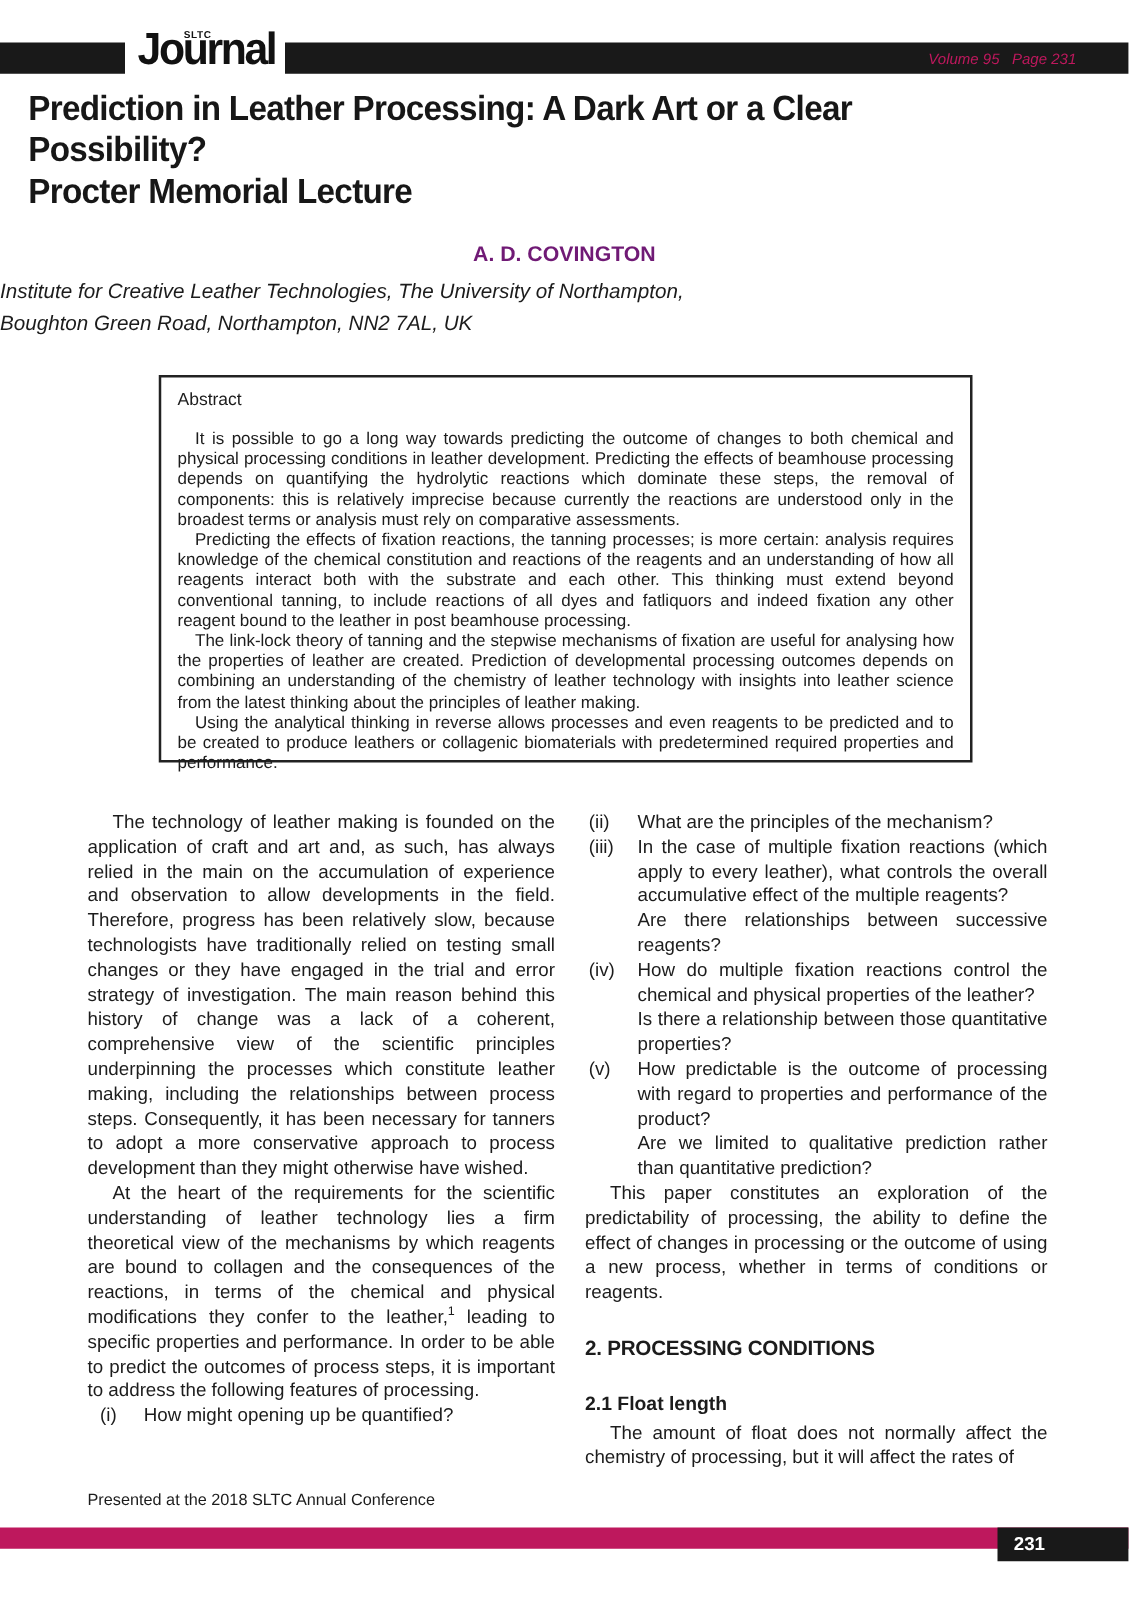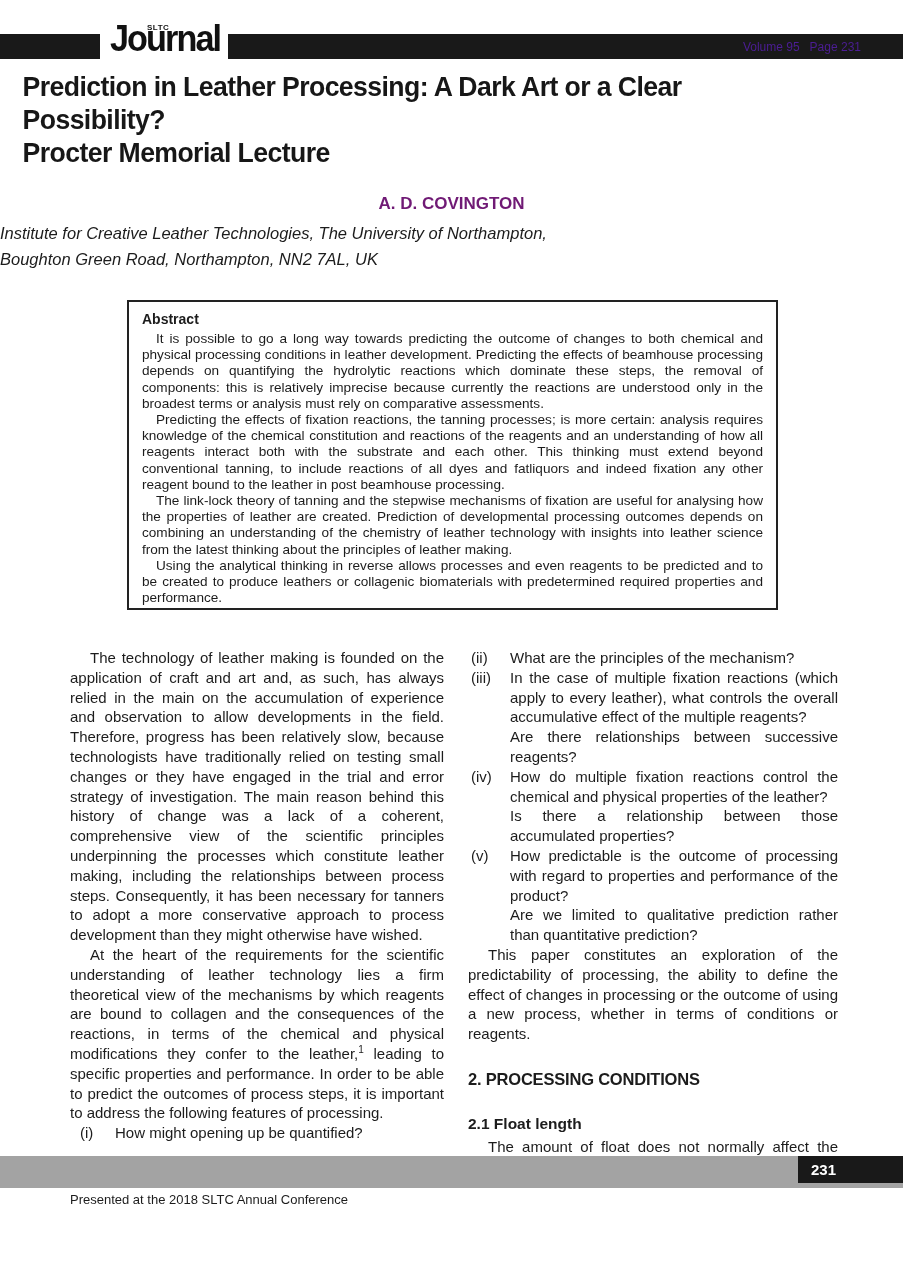--- a/index.html
+++ b/index.html
@@ -41,21 +41,22 @@
     left: 31px; top: 1px;
     font-size: 8px;
     font-weight: bold;
     letter-spacing: 0.5px;
     color: #111;
     margin-left: 16px;
   }
   .issue-info {
     position: absolute;
     right: 42px; top: 40px;
-    color: #4c1d95;
+    color: #be185d;
+    font-style: italic;
     font-size: 12px;
     white-space: pre;
   }
 
   
   .title-block {
     position: absolute;
     left: 0; top: 70px;
     width: 100%;
   }
@@ -92,22 +93,22 @@
   .abstract-box {
     position: absolute;
     left: 127px; top: 300px;
     width: 651px; height: 310px;
     border: 2px solid #222;
     box-sizing: border-box;
     padding: 9px 13px 0 13px;
   }
   .abstract-heading {
     font-size: 14px;
-    font-weight: bold;
-    margin: 0 0 4px 0;
+    font-weight: normal;
+    margin: 0 0 16px 0;
   }
   .abstract-box p {
     margin: 0;
     font-size: 13.6px;
     line-height: 16.2px;
     text-align: justify;
     text-indent: 14px;
   }
 
   
@@ -160,23 +161,23 @@
   .closing-para { margin: 0; text-indent: 20px; }
 
   
   .presented-note {
     position: absolute;
     left: 70px; top: 1192px;
     font-size: 13px;
   }
   .bottom-bar {
     position: absolute;
-    left: 0; top: 1156px;
-    width: 100%; height: 32px;
-    background: #a3a3a3;
+    left: 0; top: 1222px;
+    width: 100%; height: 17px;
+    background: #be185d;
   }
   .page-num-box {
     position: absolute;
     left: 798px; top: 0;
     width: 105px; height: 27px;
     background: #191919;
   }
   .page-num {
     color: #ffffff;
     font-weight: bold;
@@ -233,21 +234,21 @@
       <div class="q-text">What are the principles of the mechanism?</div>
     </div>
     <div class="q-item">
       <span class="marker">(iii)</span>
       <div class="q-text">In the case of multiple fixation reactions (which apply to every leather), what controls the overall accumulative effect of the multiple reagents?</div>
       <div class="q-text">Are there relationships between successive reagents?</div>
     </div>
     <div class="q-item">
       <span class="marker">(iv)</span>
       <div class="q-text">How do multiple fixation reactions control the chemical and physical properties of the leather?</div>
-      <div class="q-text">Is there a relationship between those accumulated properties?</div>
+      <div class="q-text">Is there a relationship between those quantitative properties?</div>
     </div>
     <div class="q-item">
       <span class="marker">(v)</span>
       <div class="q-text">How predictable is the outcome of processing with regard to properties and performance of the product?</div>
       <div class="q-text">Are we limited to qualitative prediction rather than quantitative prediction?</div>
     </div>
     <p class="closing-para">This paper constitutes an exploration of the predictability of processing, the ability to define the effect of changes in processing or the outcome of using a new process, whether in terms of conditions or reagents.</p>
     <div class="sec-heading" style="margin-top:26px">2. PROCESSING CONDITIONS</div>
     <div class="sub-heading">2.1 Float length</div>
     <p>The amount of float does not normally affect the chemistry of processing, but it will affect the rates of</p>

